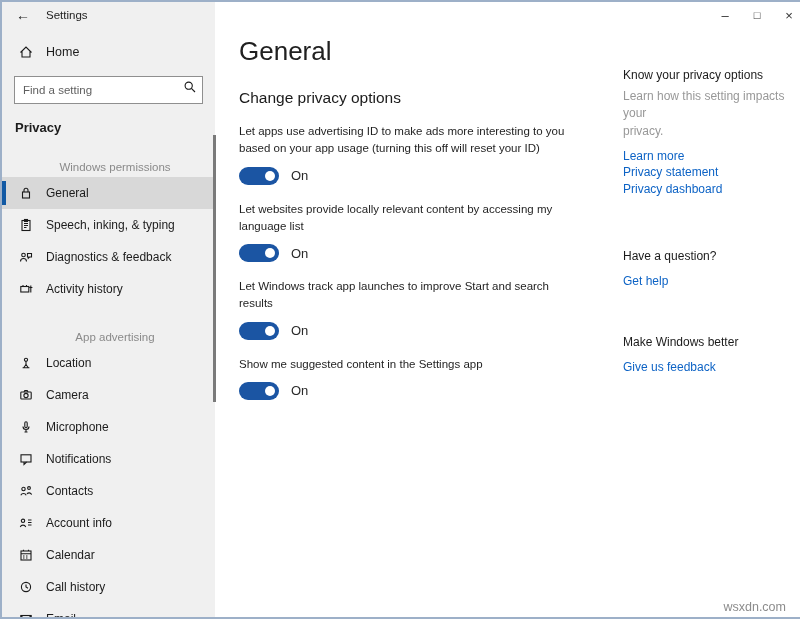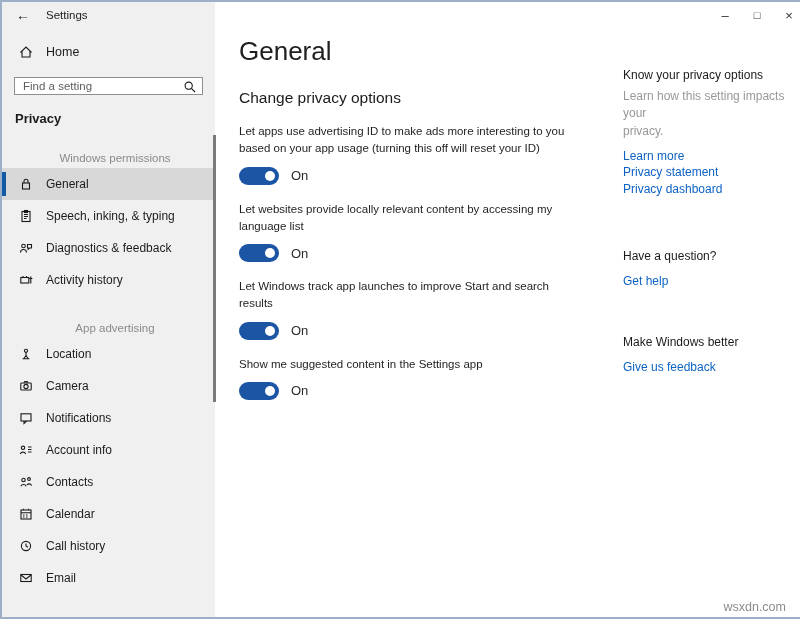--- a/index.html
+++ b/index.html
@@ -7,21 +7,21 @@
   .window { width:800px; height:619px; border:2px solid #9db0c8; display:flex; position:relative; background:#fff; }
 
   
   .sidebar { width:213px; min-width:213px; background:#f0f0f0; height:100%; position:relative; overflow:hidden; }
   .titlebar-left { height:26px; display:flex; align-items:center; padding-left:14px; }
   .back-arrow { font-size:14px; color:#222; cursor:default; width:26px; }
   .app-title { font-size:11.5px; color:#222; margin-left:4px; }
   .home-row { display:flex; align-items:center; height:32px; padding-left:16px; margin-top:8px; }
   .home-row .label { margin-left:12px; font-size:12.5px; }
   .search-wrap { margin:8px 12px 0 12px; position:relative; }
-  .search-input { width:100%; height:18px; border:1px solid #8f8f8f; background:#fff; font-family:"Liberation Sans",sans-serif; font-size:11.5px; color:#444; padding:0 24px 0 8px; outline:none; }
+  .search-input { width:100%; height:28px; border:1px solid #8f8f8f; background:#fff; font-family:"Liberation Sans",sans-serif; font-size:11.5px; color:#444; padding:0 24px 0 8px; outline:none; }
   .search-input::placeholder { color:#5f5f5f; }
   .search-icon-box { position:absolute; right:5px; top:3px; }
   .category-title { font-size:13px; font-weight:bold; margin:16px 0 0 13px; }
   .section-header { font-size:11.5px; color:#8a8a8a; margin:26px 0 4px 13px;text-align:center; }
   .nav-item { display:flex; align-items:center; height:32px; padding-left:16px; position:relative; cursor:default; }
   .nav-item .label { margin-left:12px; font-size:12px; color:#1c1c1c; }
   .nav-item.selected { background:#d8d8d8; }
   .accent-bar { position:absolute; left:0; top:4px; bottom:4px; width:4px; background:#1159a4; }
   .icon { width:16px; height:16px; display:inline-block; flex:0 0 16px; }
   .icon svg { width:16px; height:16px; stroke:#1a1a1a; fill:none; stroke-width:1.1; }
@@ -147,52 +147,61 @@
       <span class="icon">
         <svg viewBox="0 0 16 16">
             <rect x="2.8" y="5" width="10.4" height="7" rx="0.8"></rect>
             <circle cx="8" cy="8.5" r="2.1"></circle>
             <path d="M6 5 l0.8 -1.4 h2.4 L10 5"></path>
           </svg>
       </span>
       <span class="label">Camera</span>
     </div>
 
+    <div class="nav-item">
+      <span class="icon">
+        <svg viewBox="0 0 16 16">
+            <rect x="6.8" y="2.8" width="2.4" height="6" rx="1.2"></rect>
+            <path d="M5 7.5 a3 3 0 0 0 6 0 M8 10.5 V13 M6.5 13 h3"></path>
+          </svg>
+      </span>
+      <span class="label">Microphone</span>
+    </div>
 
     <div class="nav-item">
       <span class="icon">
         <svg viewBox="0 0 16 16">
             <rect x="3" y="3.8" width="10" height="7.2"></rect>
             <path d="M6 11 v2.4 L8.6 11"></path>
           </svg>
       </span>
       <span class="label">Notifications</span>
-    </div>
-
-    <div class="nav-item">
-      <span class="icon">
-        <svg viewBox="0 0 16 16">
-            <circle cx="5" cy="5.8" r="1.7"></circle>
-            <path d="M2.3 12 a2.9 2.9 0 0 1 5.4 0"></path>
-            <path d="M10 5 h3.5 M10 7.5 h3.5 M10 10 h3.5"></path>
-          </svg>
-      </span>
-      <span class="label">Account info</span>
     </div>
 
     <div class="nav-item">
       <span class="icon">
         <svg viewBox="0 0 16 16">
             <circle cx="5.5" cy="6" r="1.7"></circle>
             <path d="M2.8 12.2 a3 3 0 0 1 5.4 0"></path>
             <circle cx="11" cy="5" r="1.4"></circle>
             <path d="M9 11 a2.6 2.6 0 0 1 4.6 0.6"></path>
           </svg>
       </span>
       <span class="label">Contacts</span>
+    </div>
+
+    <div class="nav-item">
+      <span class="icon">
+        <svg viewBox="0 0 16 16">
+            <circle cx="5" cy="5.8" r="1.7"></circle>
+            <path d="M2.3 12 a2.9 2.9 0 0 1 5.4 0"></path>
+            <path d="M10 5 h3.5 M10 7.5 h3.5 M10 10 h3.5"></path>
+          </svg>
+      </span>
+      <span class="label">Account info</span>
     </div>
 
     <div class="nav-item">
       <span class="icon">
         <svg viewBox="0 0 16 16">
             <rect x="3" y="4" width="10" height="9"></rect>
             <path d="M3 6.8 h10 M5.5 4 V2.8 M10.5 4 V2.8 M5 9 h1.5 M8 9 h1.5 M5 11 h1.5 M8 11 h1.5"></path>
           </svg>
       </span>
       <span class="label">Calendar</span>

